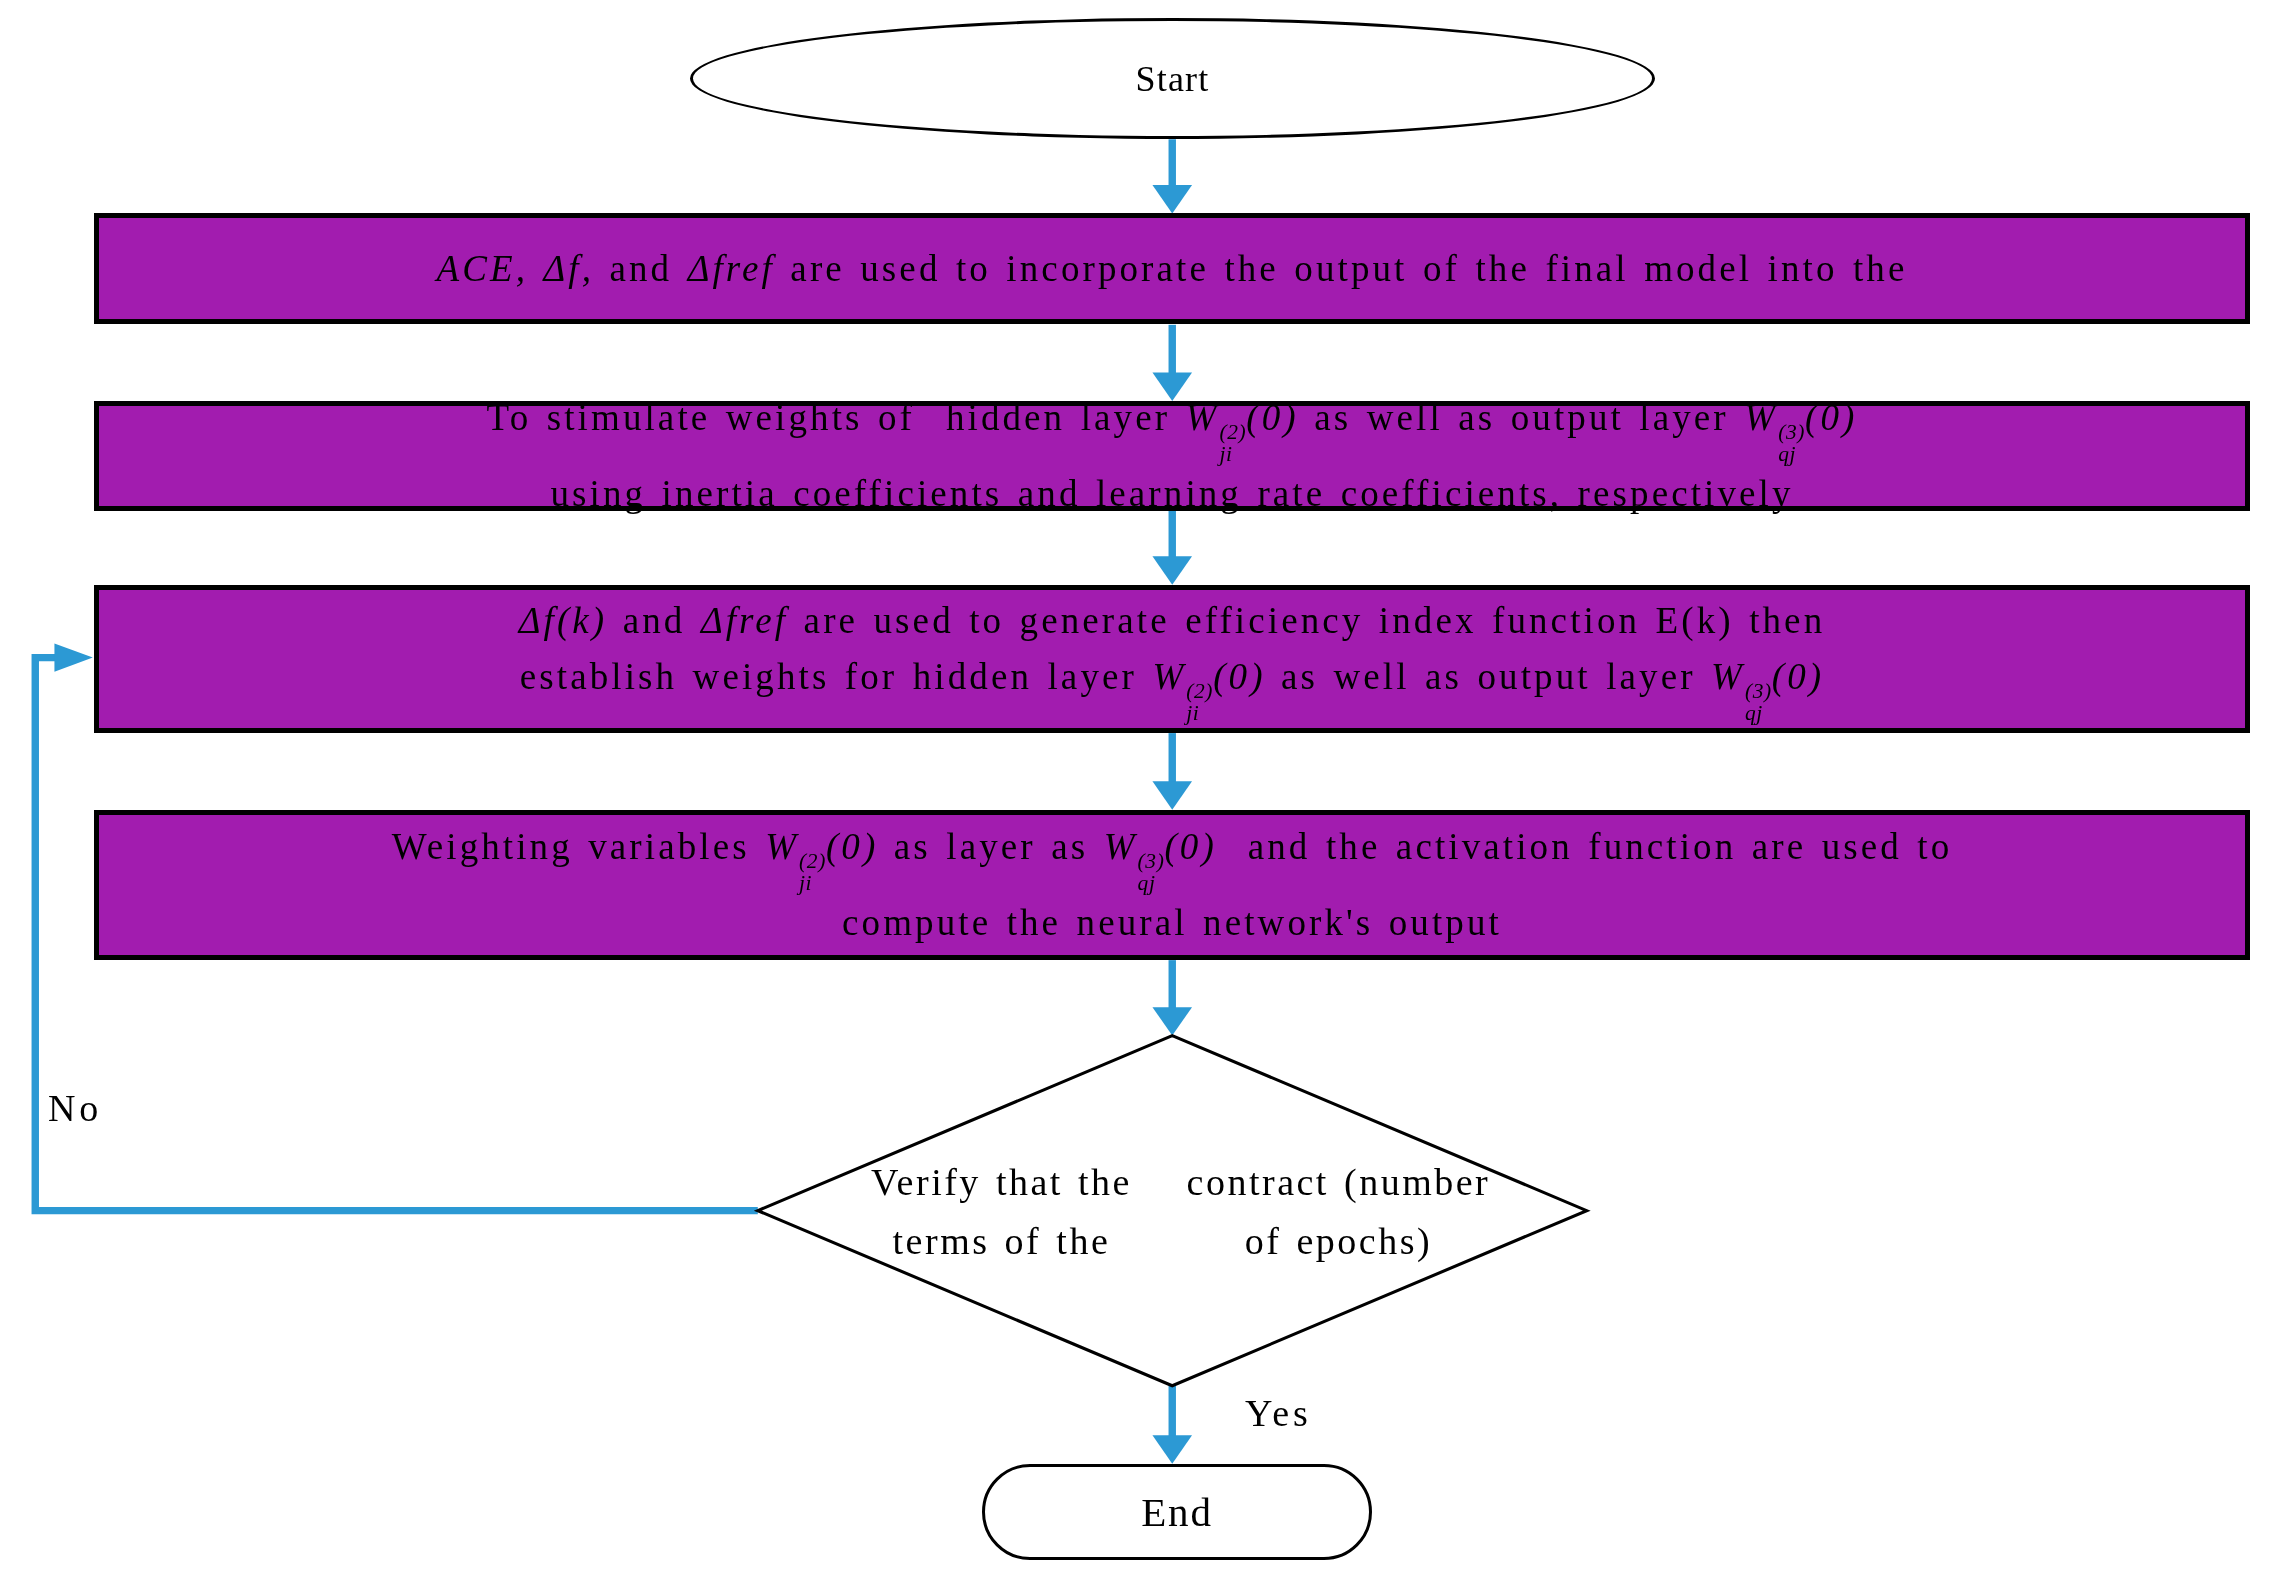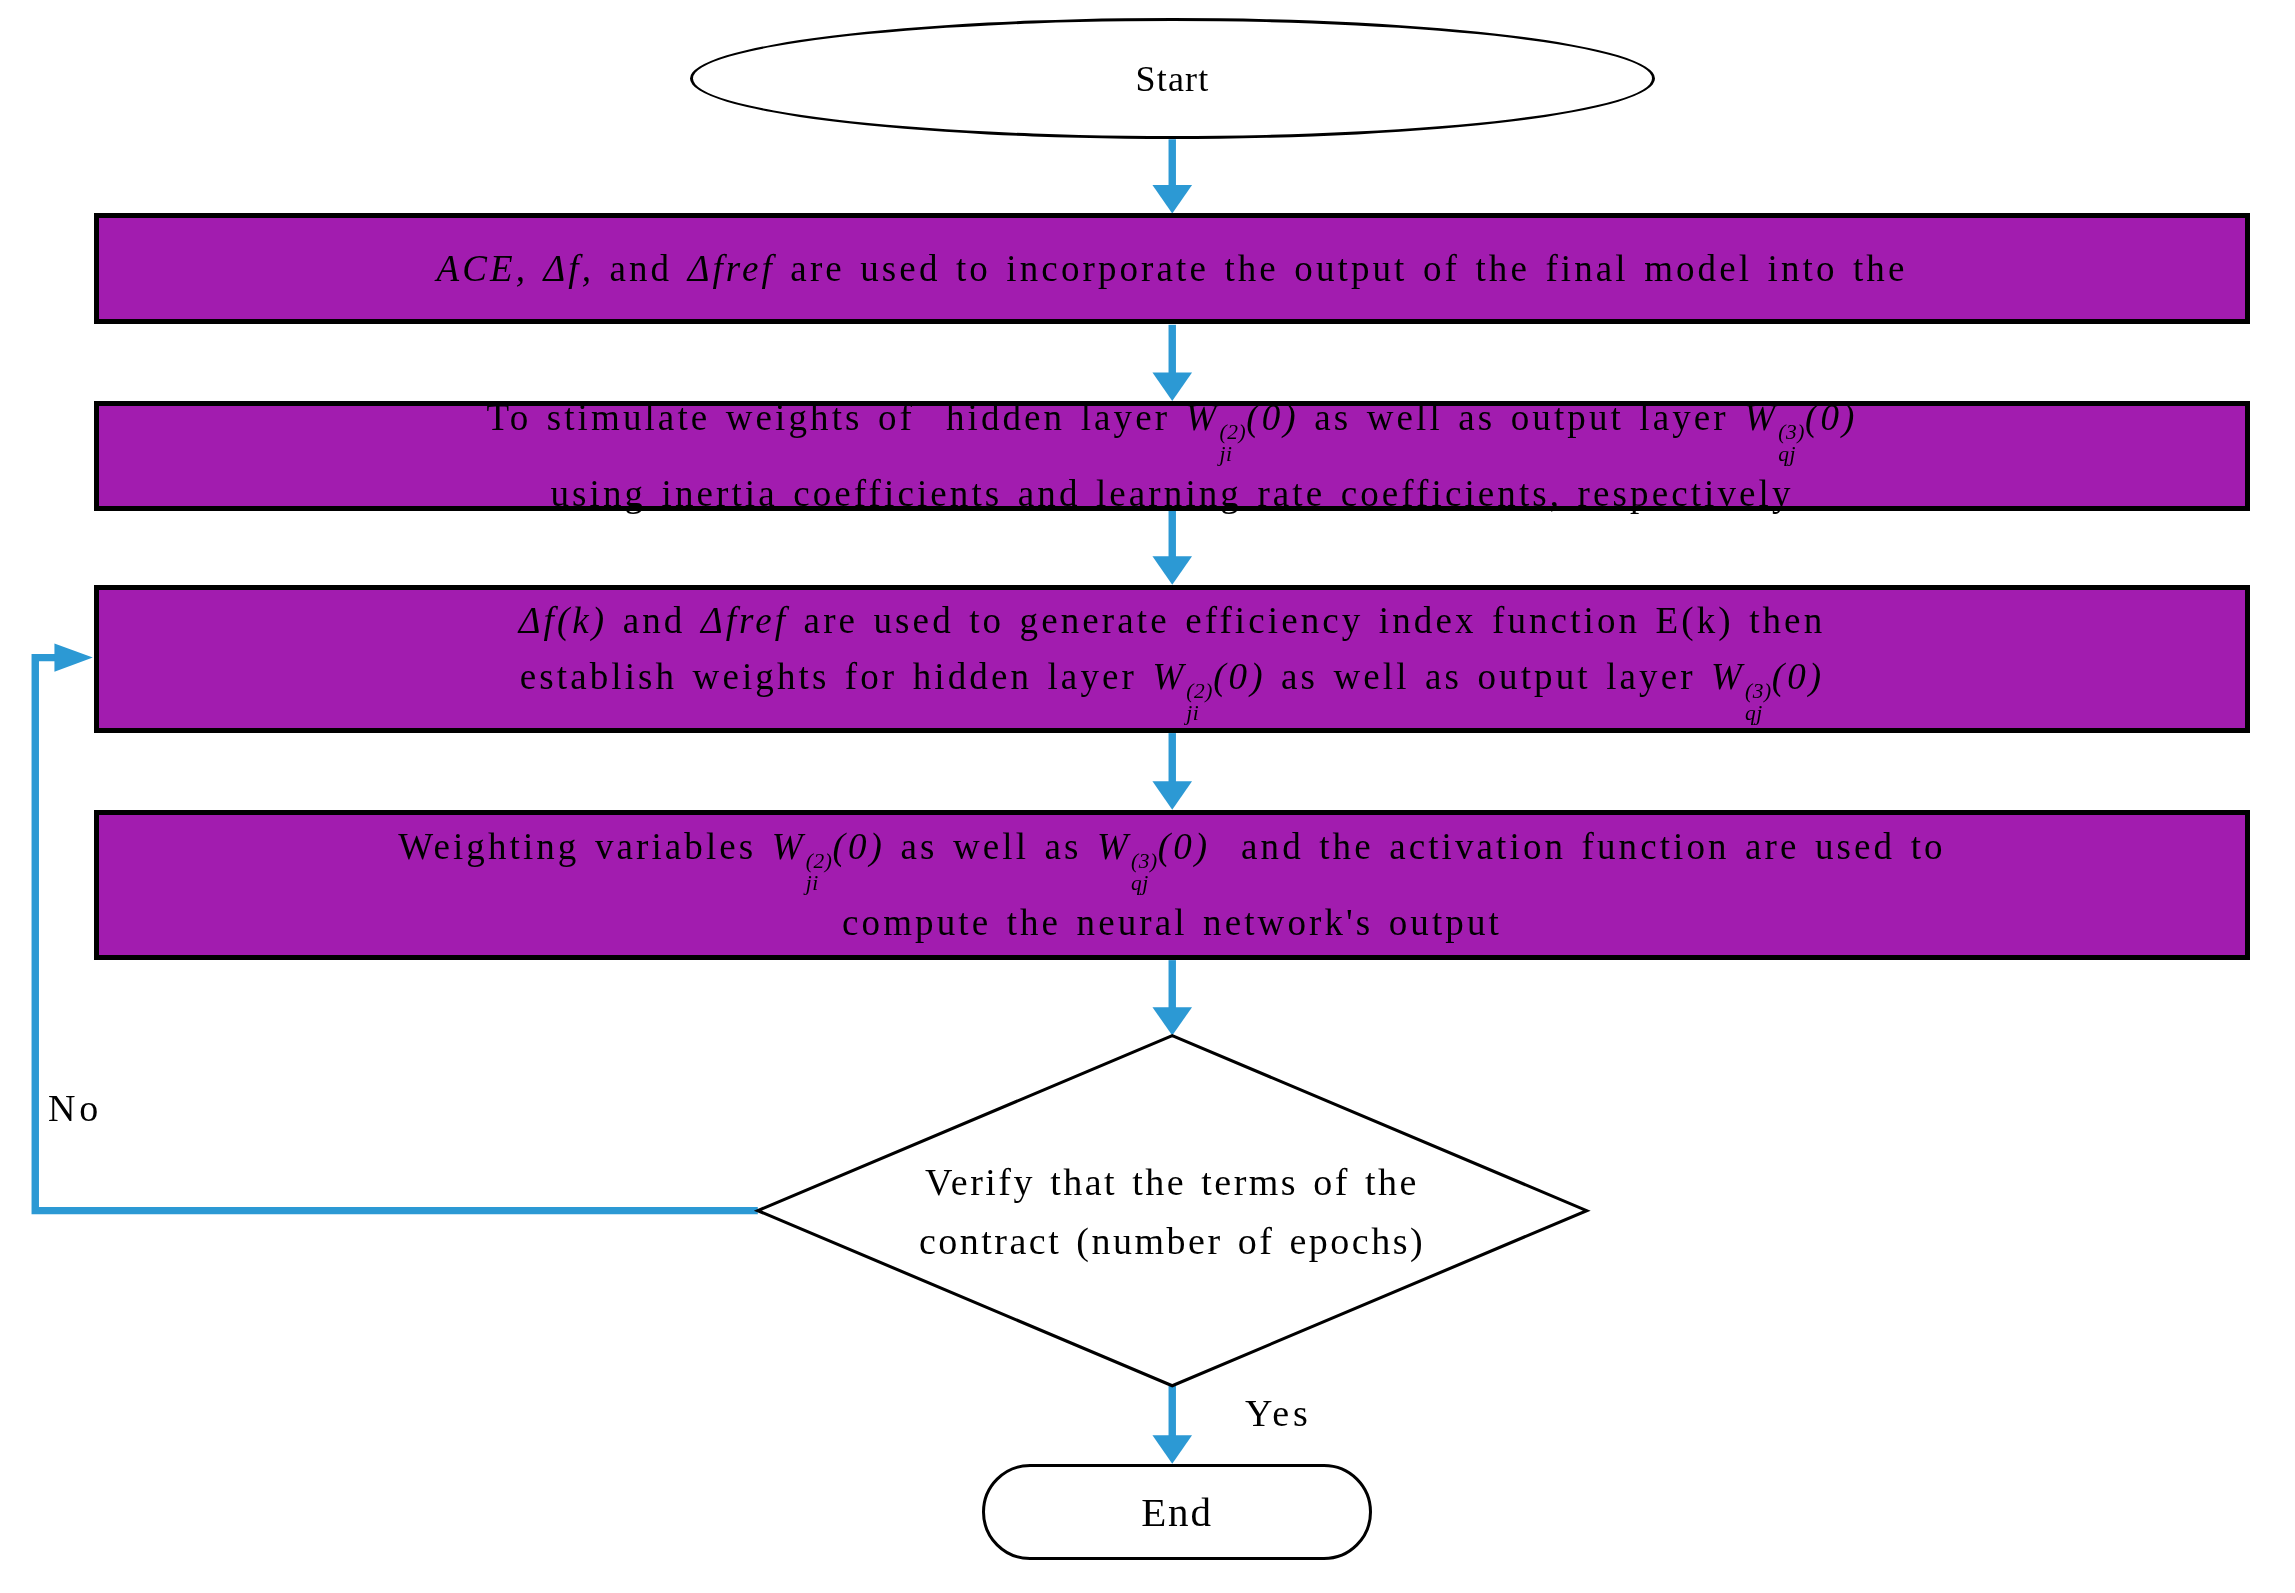--- a/index.html
+++ b/index.html
@@ -37,22 +37,22 @@
   #box2{top:401px;height:110px;}
   #box3{top:585px;height:148px;}
   #box4{top:810px;height:150px;}
   .stadium{
     left:982px;top:1464px;width:390px;height:96px;
     border:3.7px solid var(--ink);border-radius:53px;
     font-size:41px;letter-spacing:1.9px;background:#fff;
   }
   .dtext{
     position:absolute;left:835px;top:1151px;width:674px;height:121px;
-    display:flex;flex-direction:column;align-items:center;justify-content:center;
-    text-align:left;
+    display:flex;flex-direction:row;align-items:center;justify-content:center;
+    text-align:center;
   }
   .rich .tline{
     white-space:pre-wrap;
     font-size:37px;line-height:56px;
     letter-spacing:3.1px;word-spacing:3.1px;
   }
   .dtext .tline{font-size:38px;line-height:59px;letter-spacing:2.5px;}
   .it{font-style:italic;}
   .ss{
     display:inline-flex;flex-direction:column;align-items:flex-start;
@@ -115,21 +115,21 @@
       <div class="tline"><span>To stimulate weights of  hidden layer </span><span class="it">W</span><span class="ss"><span>(2)</span><span>ji</span></span><span class="it">(0)</span><span> as well as output layer </span><span class="it">W</span><span class="ss"><span>(3)</span><span>qj</span></span><span class="it">(0)</span></div>
       <div class="tline"><span>using inertia coefficients and learning rate coefficients, respectively</span></div>
     </div>
 
   <div class="node procbox rich" id="box3">
       <div class="tline"><span class="it">Δf(k)</span><span> and </span><span class="it">Δfref</span><span> are used to generate efficiency index function E(k) then</span></div>
       <div class="tline"><span>establish weights for hidden layer </span><span class="it">W</span><span class="ss"><span>(2)</span><span>ji</span></span><span class="it">(0)</span><span> as well as output layer </span><span class="it">W</span><span class="ss"><span>(3)</span><span>qj</span></span><span class="it">(0)</span></div>
     </div>
 
   <div class="node procbox rich" id="box4">
-      <div class="tline"><span>Weighting variables </span><span class="it">W</span><span class="ss"><span>(2)</span><span>ji</span></span><span class="it">(0)</span><span> as well as </span><span class="it">W</span><span class="ss"><span>(3)</span><span>qj</span></span><span class="it">(0)</span><span>  and the activation function are used to</span></div>
+      <div class="tline"><span>Weighting variables </span><span class="it">W</span><span class="ss"><span>(2)</span><span>ji</span></span><span class="it">(0)</span><span> as layer as </span><span class="it">W</span><span class="ss"><span>(3)</span><span>qj</span></span><span class="it">(0)</span><span>  and the activation function are used to</span></div>
       <div class="tline"><span>compute the neural network's output</span></div>
     </div>
 
   <div class="dtext rich">
       <div class="tline"><span>Verify that the terms of the</span></div>
       <div class="tline"><span>contract (number of epochs)</span></div>
     </div>
 
   <div class="node stadium" id="end">
     <span>End</span>

